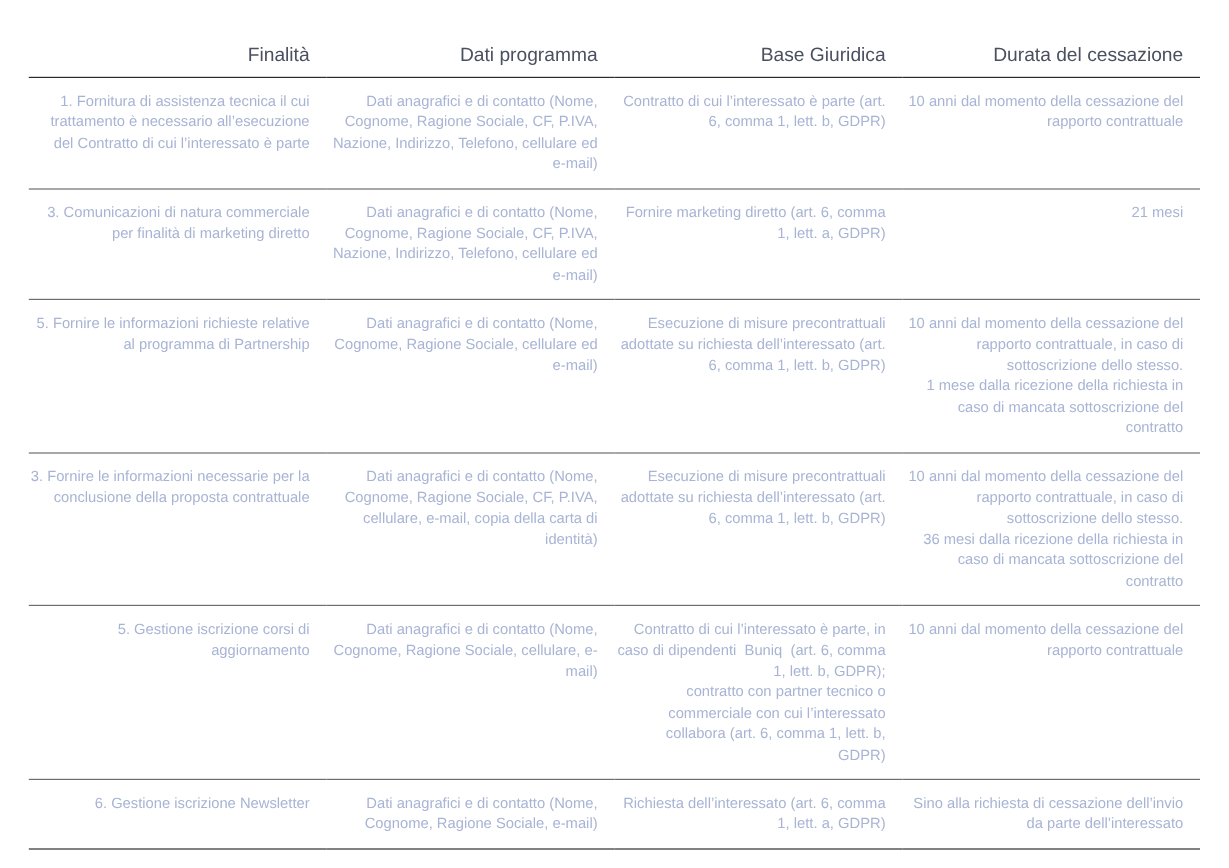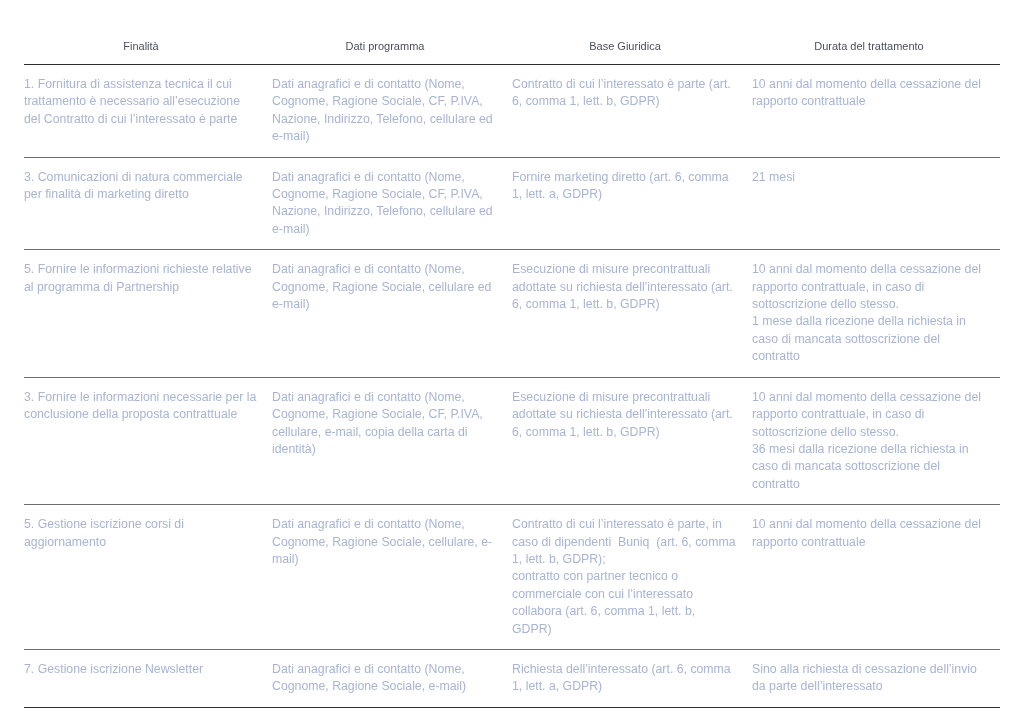--- a/index.html
+++ b/index.html
@@ -26,31 +26,31 @@
     border-collapse: collapse;
     table-layout: fixed;
     margin-top: 38px;
   }
   table.gdpr-table col.c1 { width: 248px; }
   table.gdpr-table col.c2 { width: 240px; }
   table.gdpr-table col.c3 { width: 240px; }
   table.gdpr-table col.c4 { width: 248px; }
 
   thead th {
-    text-align: center;
+    text-align: right;
     vertical-align: top;
     font-weight: 400;
-    font-size: 11px;
+    font-size: 16px;
     line-height: 17px;
     color: #4a5060;
     padding: 0 14px 9px 0;
     border-bottom: 1.6px solid #2b2b2b;
   }
   tbody td {
-    text-align: left;
+    text-align: right;
     vertical-align: top;
     font-size: 12.3px;
     line-height: 17.4px;
     color: #a8b4d4;
     padding: 11px 14px 11px 0;
     border-bottom: 1.3px solid #6e6e6e;
     white-space: pre-wrap;
   }
   tbody tr:last-child td {
     border-bottom: 1.3px solid #2f2f2f;
@@ -66,21 +66,21 @@
       <col class="c1">
         <col class="c2">
         <col class="c3">
         <col class="c4">
     </colgroup>
     <thead>
       <tr>
         <th>Finalità</th>
         <th>Dati programma</th>
         <th>Base Giuridica</th>
-        <th>Durata del trattamento</th>
+        <th>Durata del cessazione</th>
       </tr>
     </thead>
     <tbody>
       <tr>
         <td>1. Fornitura di assistenza tecnica il cui trattamento è necessario all’esecuzione del Contratto di cui l’interessato è parte</td>
         <td>Dati anagrafici e di contatto (Nome, Cognome, Ragione Sociale, CF, P.IVA, Nazione, Indirizzo, Telefono, cellulare ed e-mail)</td>
         <td>Contratto di cui l’interessato è parte (art. 6, comma 1, lett. b, GDPR)</td>
         <td>10 anni dal momento della cessazione del rapporto contrattuale</td>
       </tr>
       <tr>
@@ -104,21 +104,21 @@
 36 mesi dalla ricezione della richiesta in caso di mancata sottoscrizione del contratto</td>
       </tr>
       <tr>
         <td>5. Gestione iscrizione corsi di aggiornamento</td>
         <td>Dati anagrafici e di contatto (Nome, Cognome, Ragione Sociale, cellulare, e-mail)</td>
         <td>Contratto di cui l’interessato è parte, in caso di dipendenti  Buniq  (art. 6, comma 1, lett. b, GDPR);
 contratto con partner tecnico o commerciale con cui l’interessato collabora (art. 6, comma 1, lett. b, GDPR)</td>
         <td>10 anni dal momento della cessazione del rapporto contrattuale</td>
       </tr>
       <tr>
-        <td>7. Gestione iscrizione Newsletter</td>
+        <td>6. Gestione iscrizione Newsletter</td>
         <td>Dati anagrafici e di contatto (Nome, Cognome, Ragione Sociale, e-mail)</td>
         <td>Richiesta dell’interessato (art. 6, comma 1, lett. a, GDPR)</td>
         <td>Sino alla richiesta di cessazione dell’invio da parte dell’interessato</td>
       </tr>
     </tbody>
   </table>
 
 </div>
 
 </body></html>

